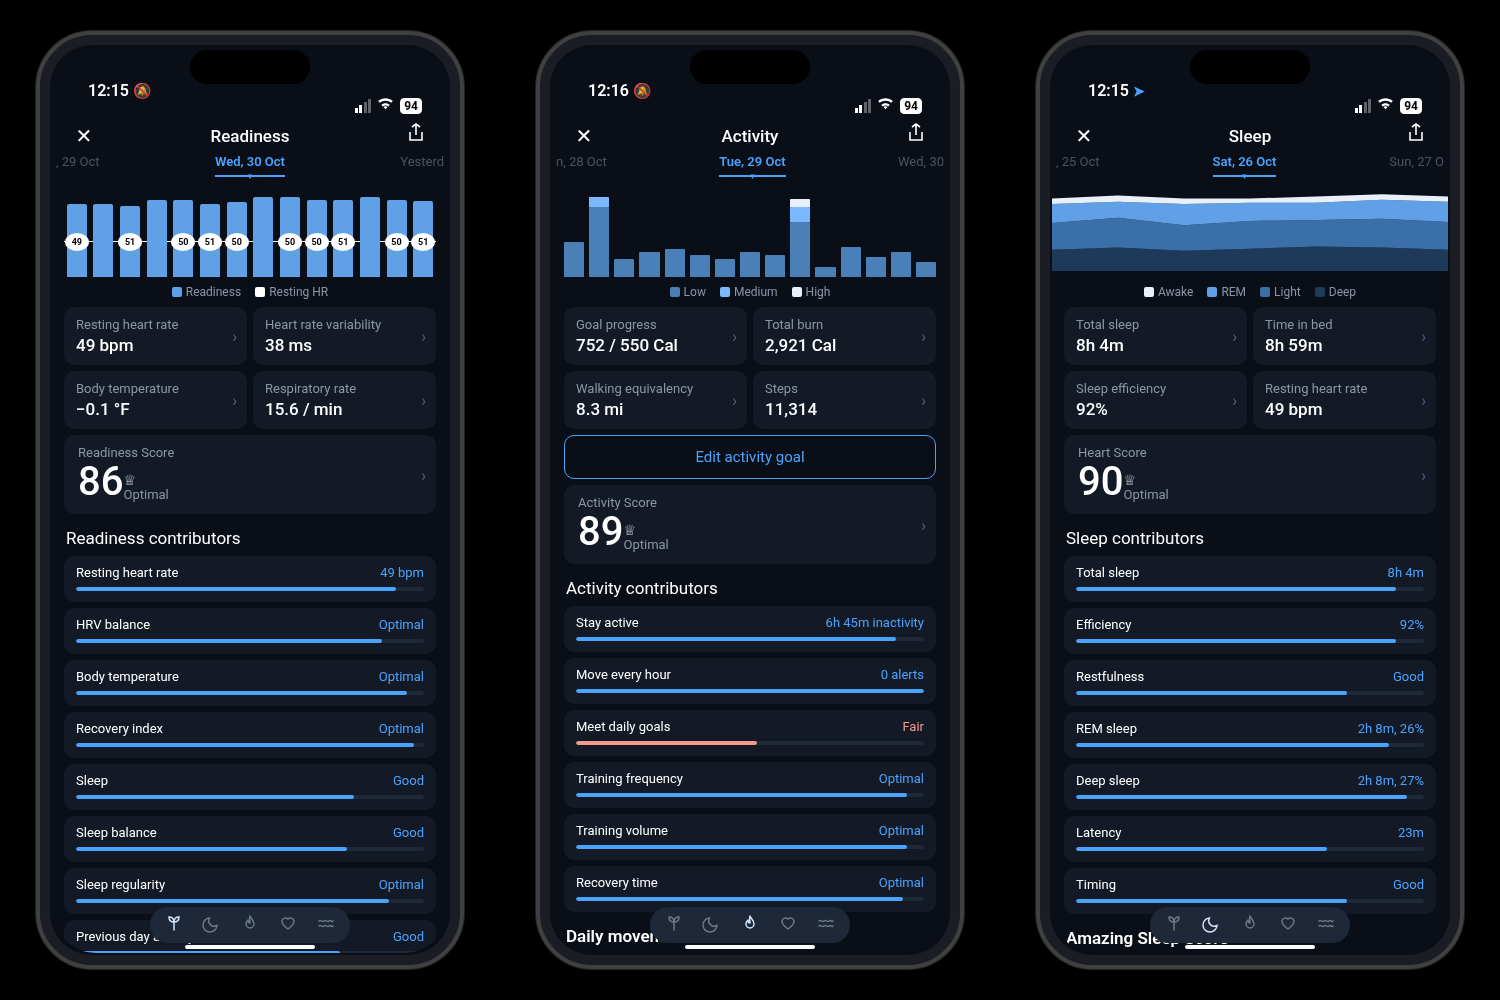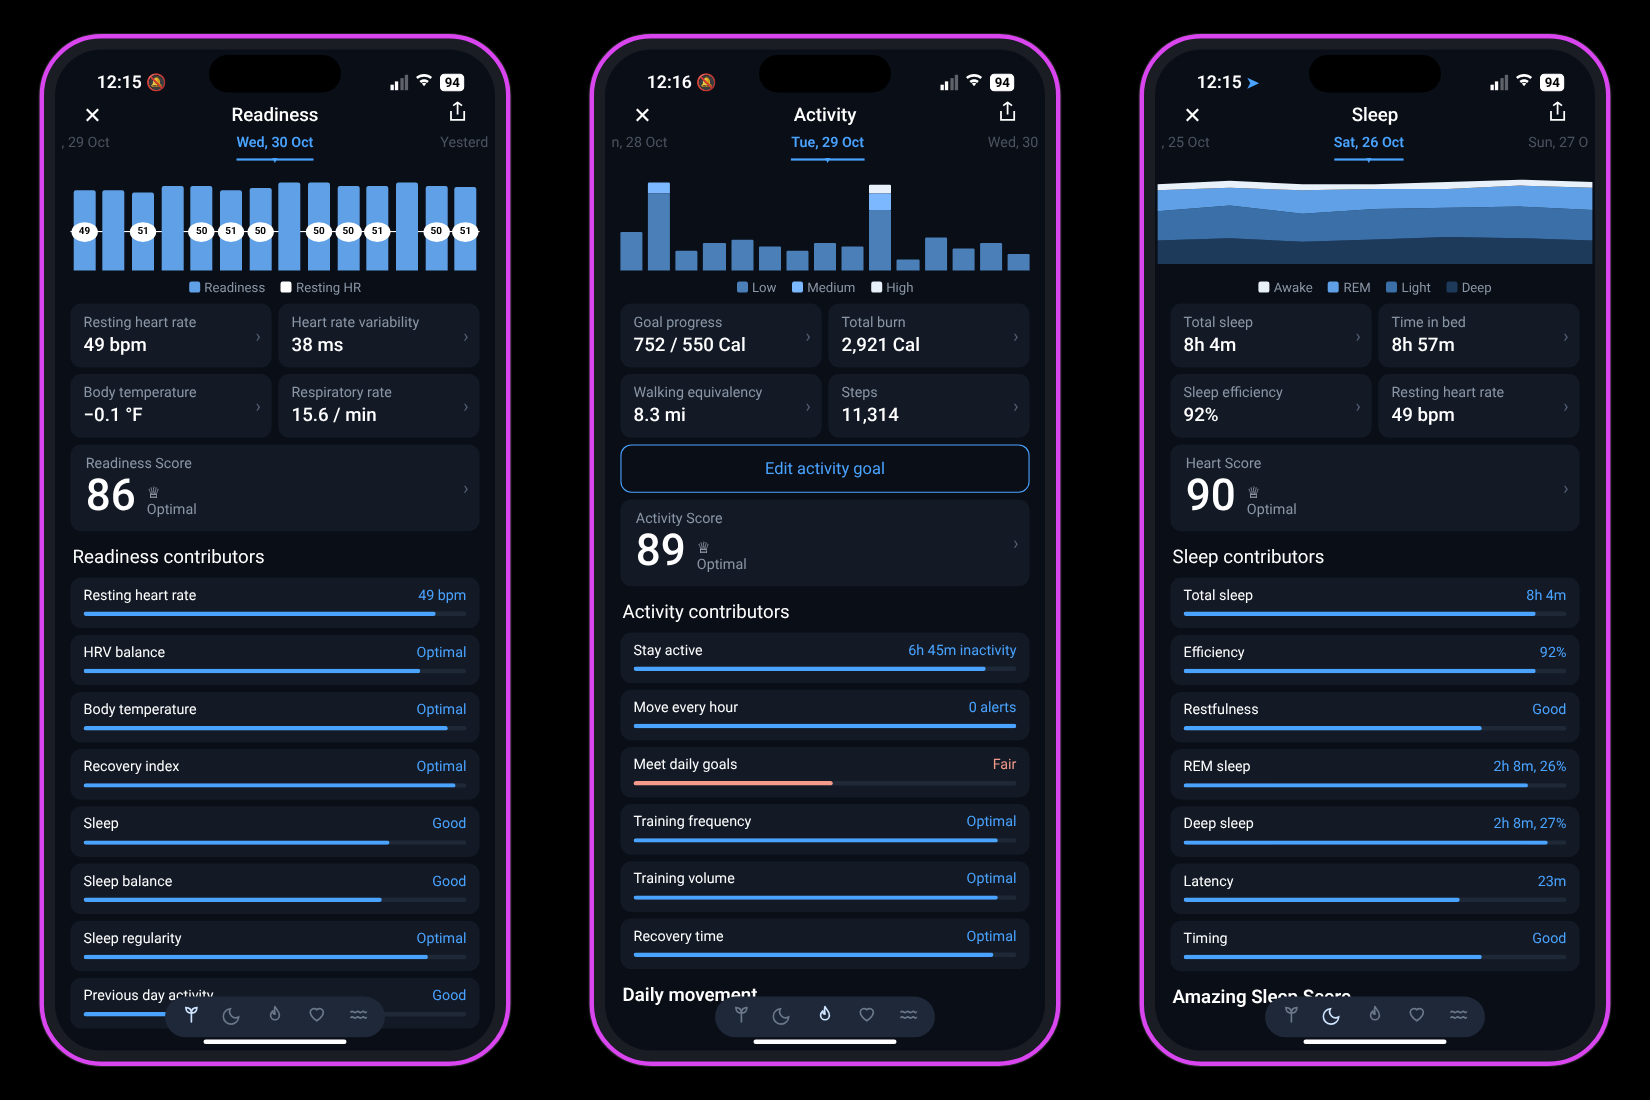--- a/index.html
+++ b/index.html
@@ -8,25 +8,25 @@
     --text:#e5eaf1;
     --muted:#8a96a6;
     --accent:#4aa3ff;
     --accent-soft:#2e6ba6;
     --good:#4aa3ff;
     --fair:#f39a8a;
     --sep:#1c2533;
   }
   html,body{margin:0;padding:0;background:#000;font-family:-apple-system,BlinkMacSystemFont,"Segoe UI",Roboto,sans-serif;}
   .stage{width:1500px;height:1000px;display:flex;justify-content:space-around;align-items:center;padding:30px 0;box-sizing:border-box;}
-  .phone{width:420px;height:930px;border-radius:56px;border:4px solid #d946ef;box-shadow:inset 0 0 0 10px #1a1d24,0 0 0 1px #222;background:var(--bg);position:relative;overflow:hidden;}
+  .phone{width:420px;height:930px;border-radius:56px;border:4px solid #404040;box-shadow:inset 0 0 0 10px #1a1d24,0 0 0 1px #222;background:var(--bg);position:relative;overflow:hidden;}
   .phone-inner{position:absolute;inset:12px;border-radius:44px;overflow:hidden;background:var(--bg);display:flex;flex-direction:column;}
   .island{position:absolute;top:15px;left:50%;transform:translateX(-50%);width:120px;height:34px;background:#000;border-radius:20px;z-index:10;}
   .status{display:flex;justify-content:space-between;align-items:center;padding:18px 26px 0 36px;font-size:16px;font-weight:600;color:#fff;}
-  .status .right{display:flex;align-items:center;gap:6px;}
+  .status .right{display:flex;align-items:center;gap:6px;margin-top:32px;}
   .bat{border:1.5px solid #fff;border-radius:4px;padding:0 3px;font-size:12px;font-weight:700;line-height:14px;background:#fff;color:#000;}
   .sig{display:inline-flex;gap:1.5px;align-items:flex-end;}
   .sig span{width:3px;background:#fff;}
   .sig span:nth-child(1){height:5px}.sig span:nth-child(2){height:8px}.sig span:nth-child(3){height:11px;opacity:.35}.sig span:nth-child(4){height:14px;opacity:.35}
   .wifi{font-size:15px;}
   .bell{font-size:15px;opacity:.9;}
   .navb{font-size:14px;color:#fff;}
 
   .hdr{display:flex;align-items:center;justify-content:space-between;padding:8px 20px 4px;}
   .hdr .title{color:#fff;font-size:17px;font-weight:500;}
@@ -65,21 +65,21 @@
   .grid2{display:grid;grid-template-columns:1fr 1fr;gap:6px;}
   .card{background:var(--card);border-radius:10px;padding:10px 12px;position:relative;}
   .card .lbl{color:var(--muted);font-size:13px;margin-bottom:3px;}
   .card .val{color:#fff;font-size:17px;font-weight:500;}
   .chev{position:absolute;right:10px;top:50%;transform:translateY(-50%);color:#566377;font-size:16px;}
 
   .outline-btn{border:1px solid var(--accent);color:var(--accent);text-align:center;border-radius:10px;padding:12px;font-size:15px;margin:6px 0;}
 
   .score-card{background:var(--card);border-radius:10px;padding:10px 14px 12px;position:relative;margin-top:6px;}
   .score-card .lbl{color:var(--muted);font-size:13px;}
-  .score-row{display:flex;align-items:flex-end;gap:10px;margin-top:2px;}
+  .score-row{display:flex;align-items:flex-end;margin-top:2px;}
   .score{font-size:40px;font-weight:500;color:#fff;line-height:1;}
   .crown{font-size:14px;color:#cfd8e4;line-height:1;}
   .opt{color:var(--muted);font-size:13px;}
 
   .section-h{color:#fff;font-size:17px;font-weight:400;margin:14px 2px 8px;}
 
   .contrib{background:var(--card);border-radius:10px;padding:9px 12px 11px;margin-bottom:6px;}
   .crow{display:flex;justify-content:space-between;font-size:13px;}
   .crow .n{color:#fff;}
   .crow .v{color:var(--accent);}
@@ -589,21 +589,21 @@
             <span><i class="sw" style="background:#1e3a5a"></i>Deep</span>
           </div>
         <div class="grid2">
     <div class="card">
       <div class="lbl">Total sleep</div>
       <div class="val">8h 4m</div>
       <div class="chev">›</div>
     </div>
     <div class="card">
       <div class="lbl">Time in bed</div>
-      <div class="val">8h 57m</div>
+      <div class="val">8h 59m</div>
       <div class="chev">›</div>
     </div>
     <div class="card">
       <div class="lbl">Sleep efficiency</div>
       <div class="val">92%</div>
       <div class="chev">›</div>
     </div>
     <div class="card">
       <div class="lbl">Resting heart rate</div>
       <div class="val">49 bpm</div>

